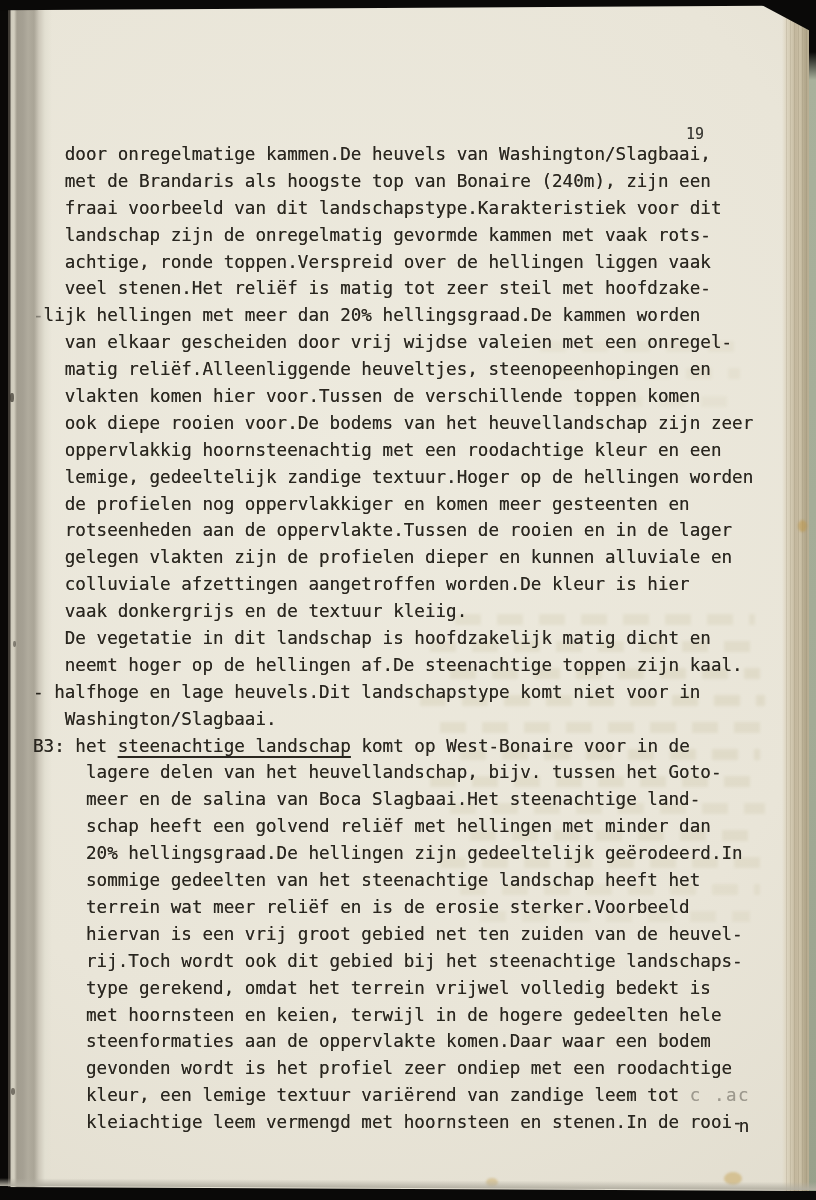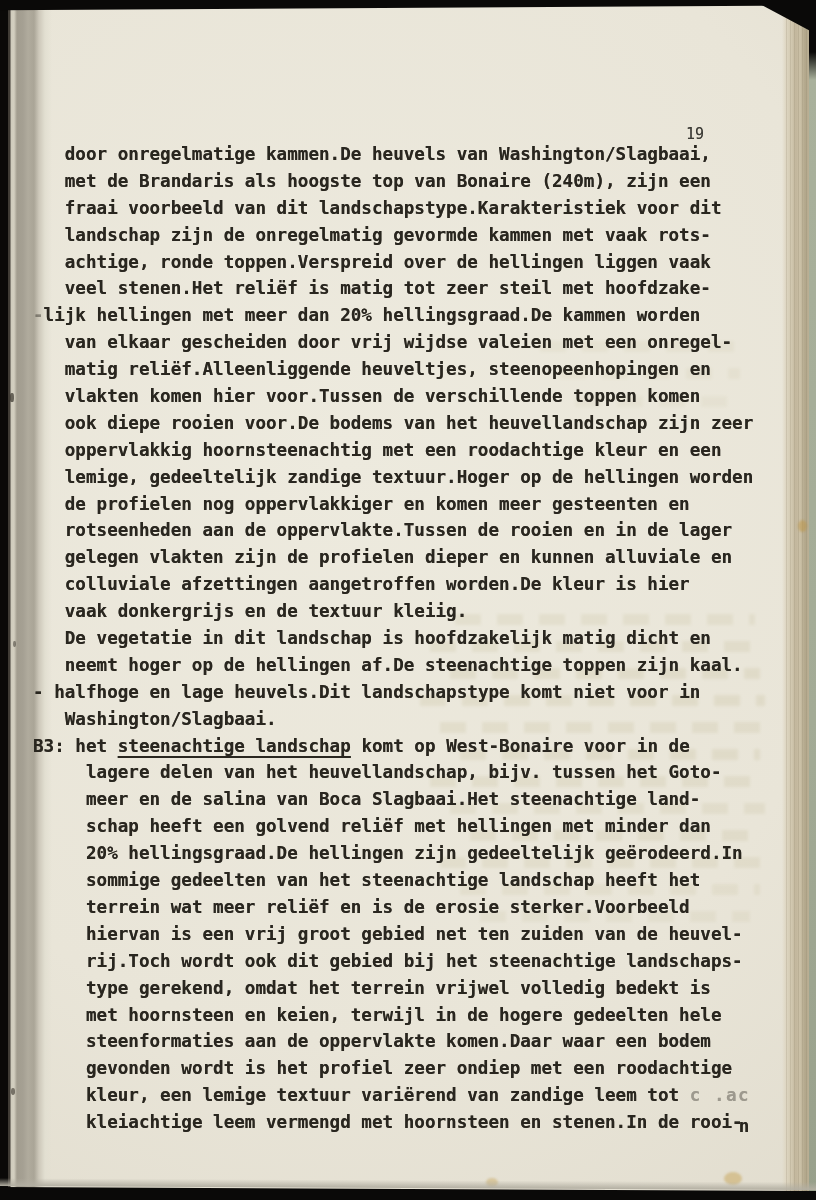--- a/index.html
+++ b/index.html
@@ -60,21 +60,21 @@
     position:absolute;left:-6px;top:1189px;width:830px;height:34px;background:#0a0908;
     transform:rotate(0.28deg);
   }
   
   .text-block{
     position:absolute;left:33px;top:141px;width:760px;
     font-size:17.6px;line-height:26.9px;color:#29261f;
     text-shadow:0 0 .6px rgba(38,34,27,.65);
     white-space:pre;
   }
-  .line{height:26.9px;font-weight:bold;}
+  .line{height:26.9px;}
   .seg-underline{text-decoration:underline;text-decoration-thickness:1.6px;text-underline-offset:4px;}
   .seg-faint{opacity:.42;}
   .seg-smudge{opacity:.38;filter:blur(.6px);letter-spacing:1.5px;}
   .seg-sub{position:relative;top:4px;margin-left:-4px;display:inline-block;}
   .page-number{
     position:absolute;left:686px;top:93px;font-size:15px;color:#3b3a35;
     text-shadow:0 0 .5px rgba(50,48,40,.5);
     margin-top:32px;
   }
   

